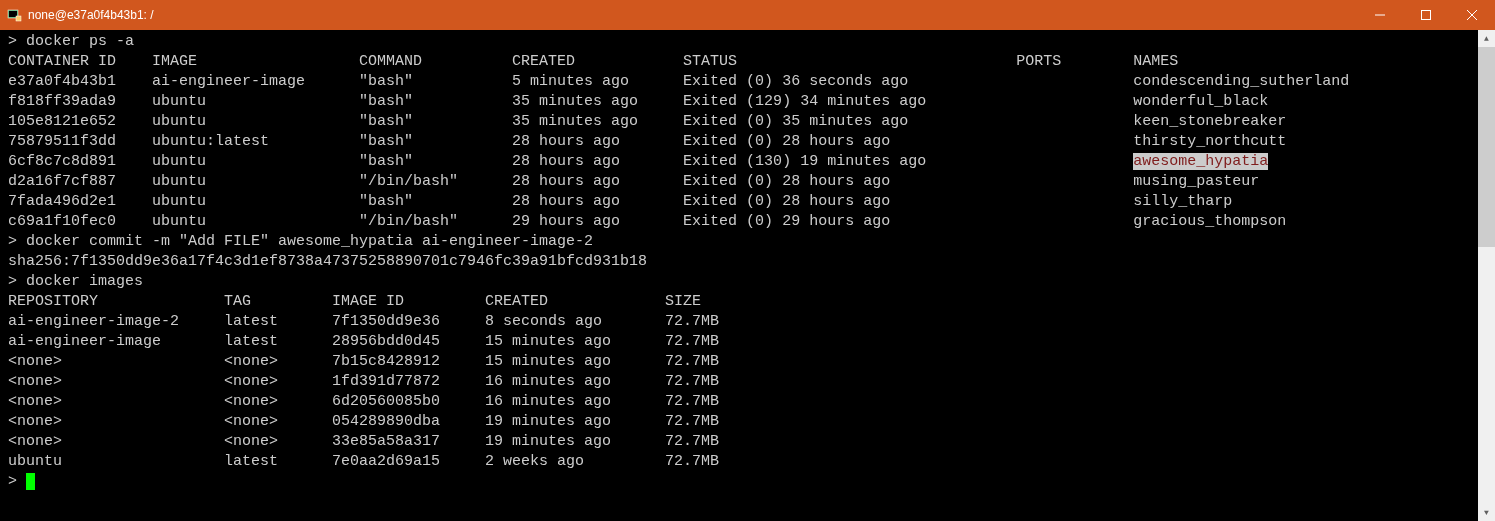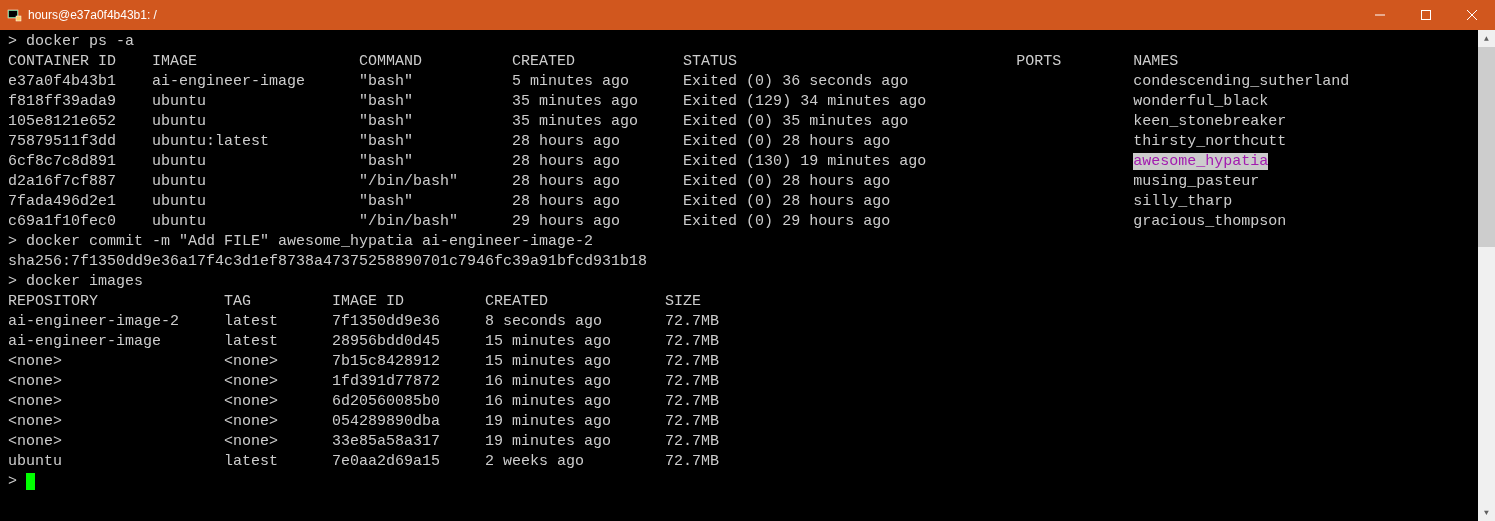--- a/index.html
+++ b/index.html
@@ -91,42 +91,42 @@
       align-items: center;
       justify-content: center;
       font-size: 8px;
       color: #606060;
     }
     .scrollbar-btn.up { top: 0; }
     .scrollbar-btn.down { bottom: 0; }
     .line { height: 20px; }
     .highlight {
       background: #ccc;
-      color: #a21caf;
+      color: #7f1d1d;
     }
     .cursor {
       display: inline-block;
       width: 9px;
       height: 17px;
       background: #00ff00;
       vertical-align: text-bottom;
     }
   </style>
 </head>
 <body>
 
 <div class="titlebar">
   <span class="titlebar-icon">
     <svg width="16" height="16" viewBox="0 0 16 16">
       <rect x="2" y="3" width="10" height="8" fill="#4a6" stroke="#fff" stroke-width="0.5"></rect>
       <rect x="3" y="4" width="8" height="6" fill="#000"></rect>
       <rect x="10" y="9" width="5" height="5" fill="#ffcc66" stroke="#fff" stroke-width="0.5"></rect>
     </svg>
   </span>
-  <span class="titlebar-title">hours@e37a0f4b43b1: /</span>
+  <span class="titlebar-title">none@e37a0f4b43b1: /</span>
   <span class="titlebar-spacer"></span>
   <div class="titlebar-controls">
     <div class="tb-btn">
       <svg width="10" height="10" viewBox="0 0 10 10">
           <line x1="0" y1="5" x2="10" y2="5" stroke="#fff" stroke-width="1"></line>
         </svg>
     </div>
     <div class="tb-btn">
       <svg width="10" height="10" viewBox="0 0 10 10">
           <rect x="0.5" y="0.5" width="9" height="9" fill="none" stroke="#fff" stroke-width="1"></rect>

